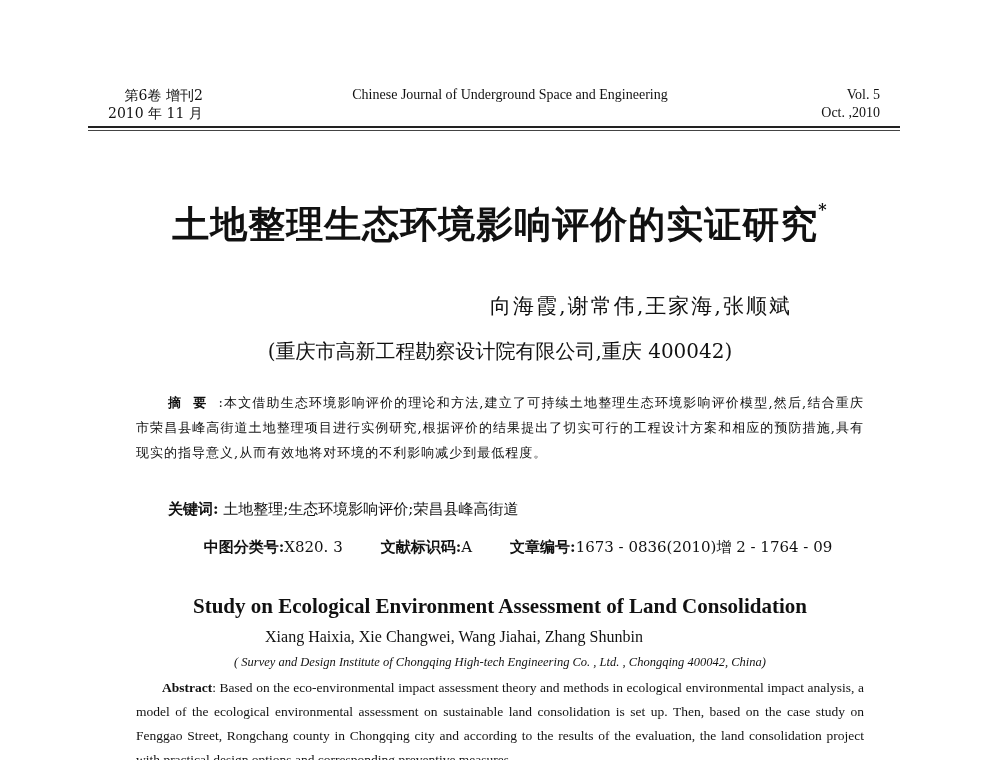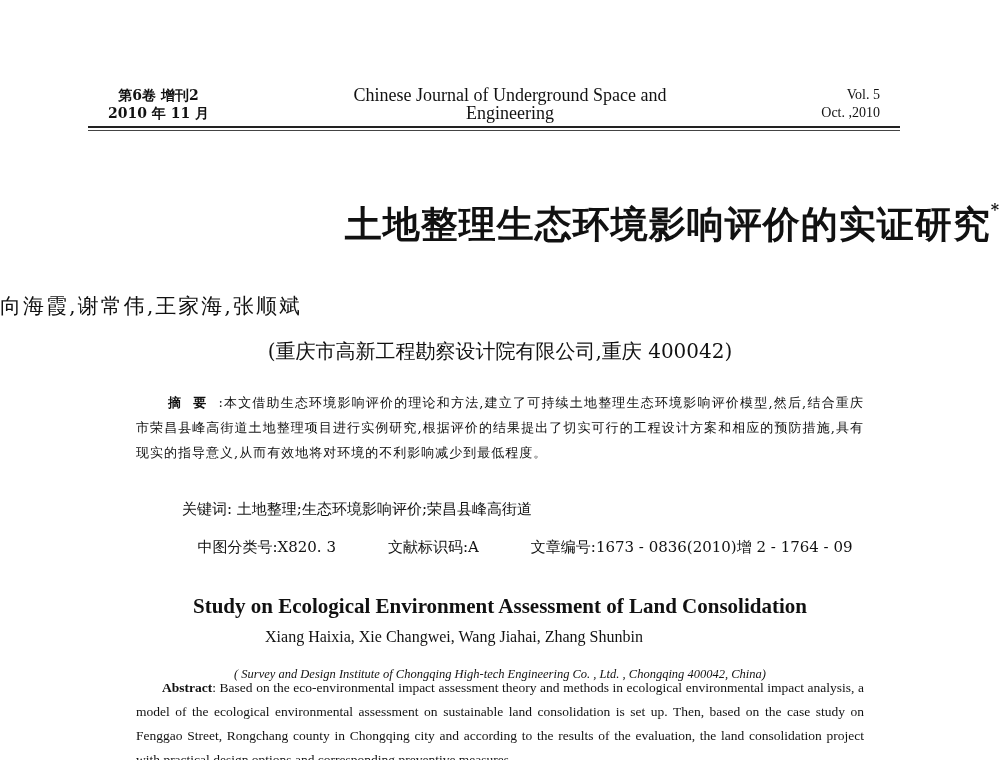--- a/index.html
+++ b/index.html
@@ -1,38 +1,38 @@
 <!DOCTYPE html>
 <html><head>
 <meta charset="utf-8">
 <style>
   html, body { margin: 0; padding: 0; background: #ffffff; }
   body { width: 1000px; height: 760px; overflow: hidden; position: relative; color: #111; font-family: "DejaVu Serif", serif; }
   .abs { position: absolute; }
   .hdr { font-size: 14px; line-height: 18px; }
-  .hdr-left { left: 108px; top: 86px; text-align: center; font-weight: bold; }
+  .hdr-left { left: 108px; top: 86px; text-align: right; }
   .hdr-center { left: 330px; top: 86px; width: 360px; text-align: center; }
   .hdr-center .cn { letter-spacing: 6px; }
-  .hdr-center .en { font-family: "Liberation Serif", serif; font-size: 18px; }
+  .hdr-center .en { font-family: "Liberation Serif", serif; font-size: 14px; }
   .hdr-right { left: 800px; top: 86px; width: 80px; text-align: right; font-family: "Liberation Serif", serif; }
   .rule1 { left: 88px; top: 126px; width: 812px; height: 2px; background: #222; }
   .rule2 { left: 88px; top: 130px; width: 812px; height: 1px; background: #444; }
-  .title { left: 0; top: 200px; width: 1000px; text-align: right; font-size: 37px; font-weight: bold; font-family: "DejaVu Serif", serif; letter-spacing: 1px; }
+  .title { left: 0; top: 200px; width: 1000px; text-align: center; font-size: 37px; font-weight: bold; font-family: "DejaVu Serif", serif; letter-spacing: 1px; }
   .title sup { font-size: 16px; vertical-align: top; }
-  .authors { left: 0; top: 292px; width: 792px; text-align: left; font-size: 21px; letter-spacing: 2px; }
+  .authors { left: 0; top: 292px; width: 792px; text-align: right; font-size: 21px; letter-spacing: 2px; }
   .affil { left: 0; top: 338px; width: 1000px; text-align: center; font-size: 20px; }
   .abstract { left: 136px; top: 390px; width: 728px; font-size: 13px; line-height: 25px; text-align: justify; text-indent: 32px; letter-spacing: 1px; }
   .abstract b { letter-spacing: 12px; }
   .keywords { left: 168px; top: 500px; font-size: 15px; }
-  .keywords b, .clsline b { font-weight: normal; margin-left: 14px; }
+  .keywords b, .clsline b { font-weight: bold; }
   .clsline { left: 168px; top: 538px; width: 700px; font-size: 15px; word-spacing: 0; text-align: center; }
   .clsline span.gap { display: inline-block; width: 38px; }
   .en-title { left: 0; top: 594px; width: 1000px; text-align: center; font-family: "Liberation Serif", serif; font-weight: bold; font-size: 21px; }
   .en-authors { left: 0; top: 628px; width: 908px; text-align: center; font-family: "Liberation Serif", serif; font-size: 16px; }
-  .en-affil { left: 0; top: 655px; width: 1000px; text-align: center; font-family: "Liberation Serif", serif; font-style: italic; font-size: 12.5px; margin-top: 12px; }
+  .en-affil { left: 0; top: 655px; width: 1000px; text-align: center; font-family: "Liberation Serif", serif; font-style: italic; font-size: 12.5px; }
   .en-abstract { left: 136px; top: 676px; width: 728px; font-family: "Liberation Serif", serif; font-size: 13.5px; line-height: 24px; text-align: justify; text-indent: 26px; }
   .en-abstract b { font-weight: bold; }
 </style>
 </head>
 <body>
 
 <div class="abs hdr hdr-left">
   <div>第6卷  增刊2</div>
   <div>2010 年 11 月</div>
 </div>

